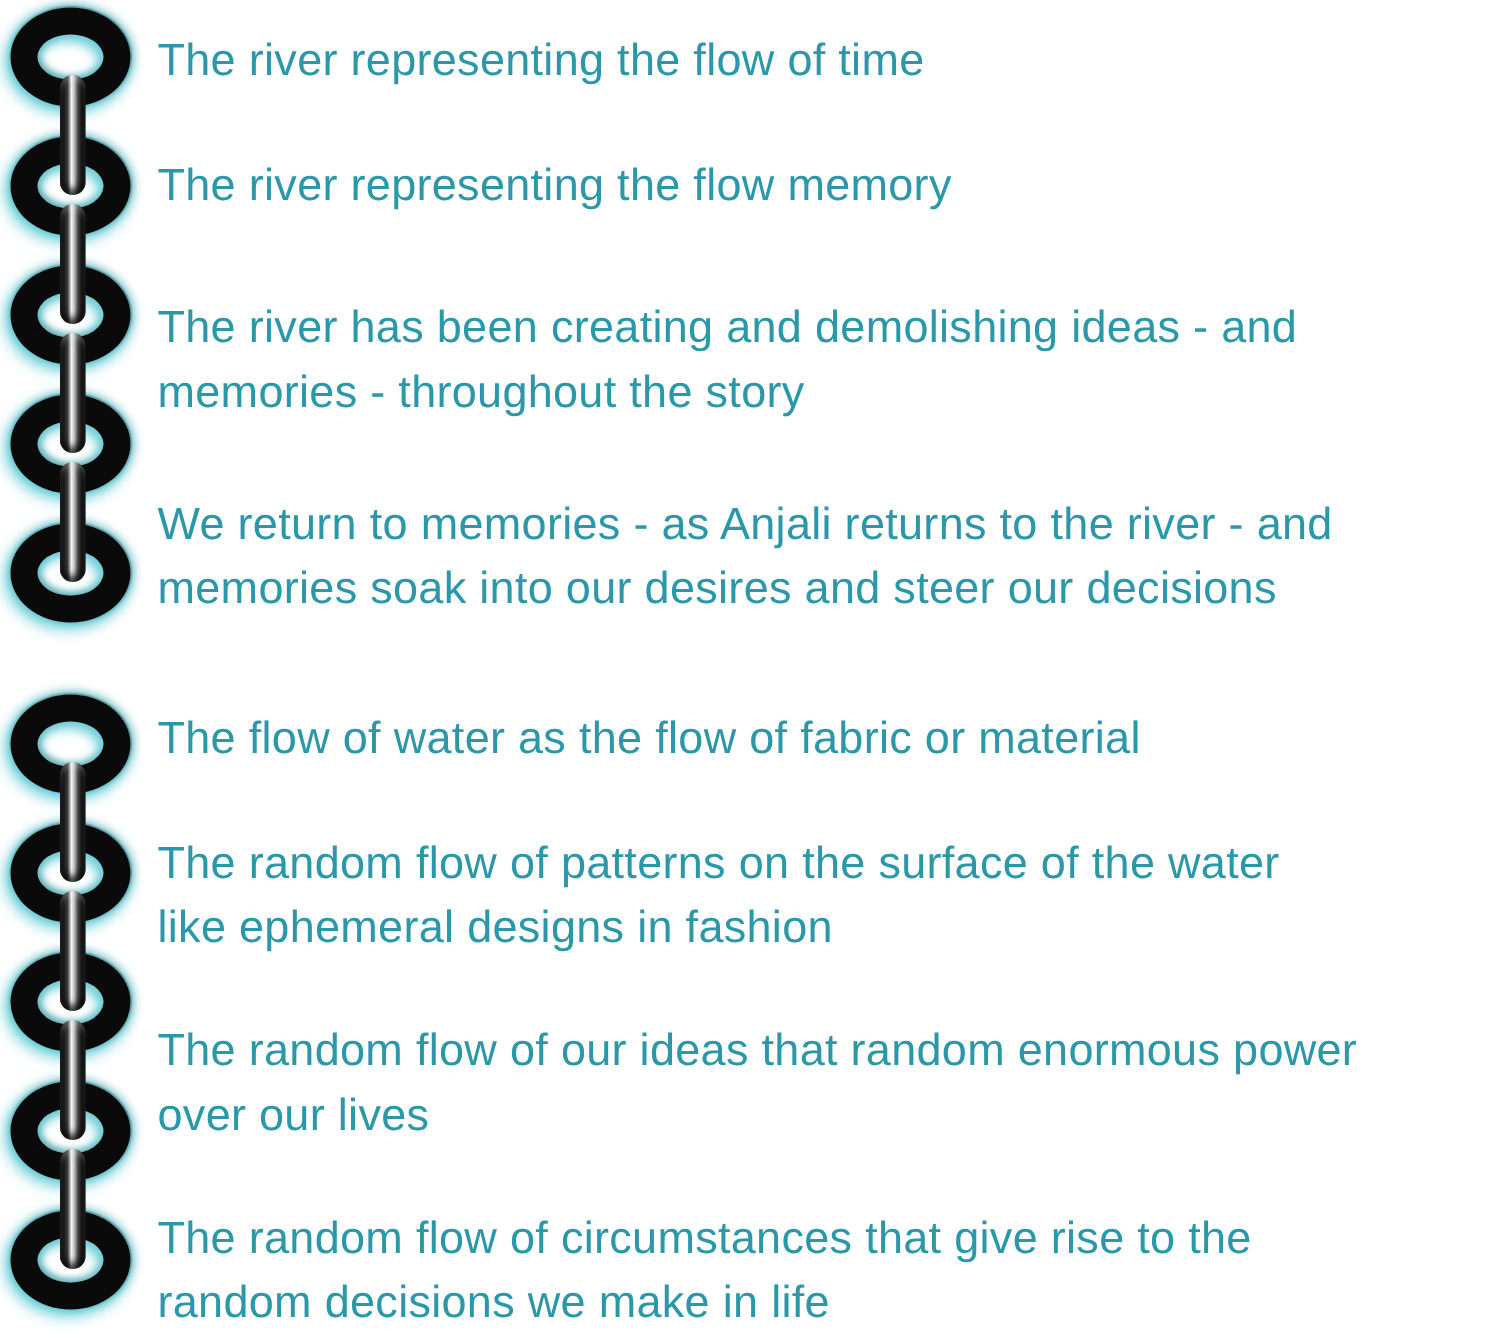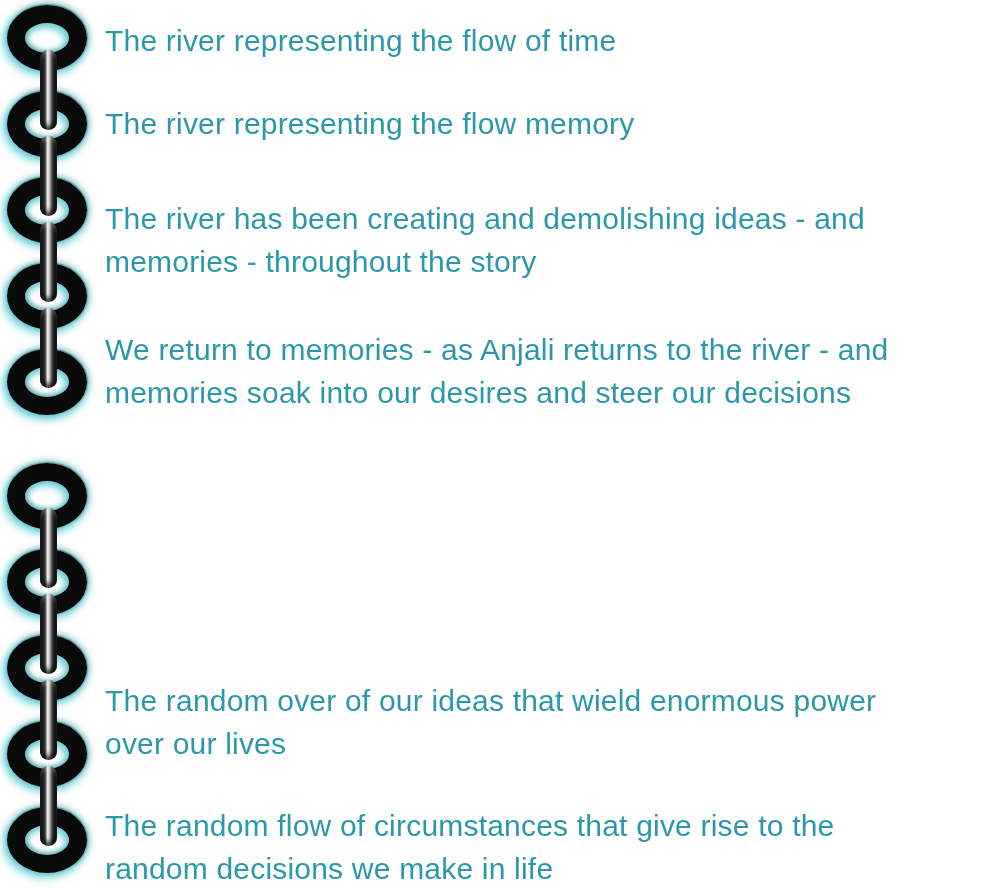--- a/index.html
+++ b/index.html
@@ -95,18 +95,21 @@
     <div class="chain-link" style="top:680px"></div>
     <div class="chain-link" style="top:766px"></div>
   </div>
 
   <div class="note" style="top:102px">The river representing the flow memory</div>
   <div class="note" style="top:19px">The river representing the flow of time</div>
   <div class="note" style="top:197px">The river has been creating and demolishing ideas - and
 memories - throughout the story</div>
   <div class="note" style="top:328px">We return to memories - as Anjali returns to the river - and
 memories soak into our desires and steer our decisions</div>
-  <div class="note" style="top:679px">The random over of our ideas that wield enormous power
+  <div class="note" style="top:471px">The flow of water as the flow of fabric or material</div>
+  <div class="note" style="top:554px">The random flow of patterns on the surface of the water
+like ephemeral designs in fashion</div>
+  <div class="note" style="top:679px">The random flow of our ideas that random enormous power
 over our lives</div>
   <div class="note" style="top:804px">The random flow of circumstances that give rise to the
 random decisions we make in life</div>
 
 </div>
 
 </body></html>

